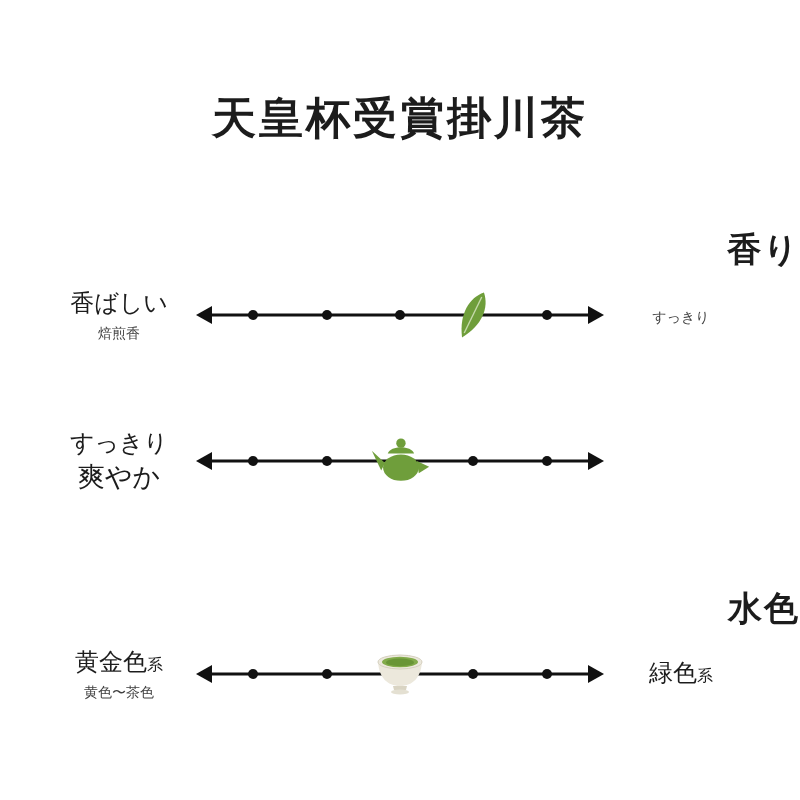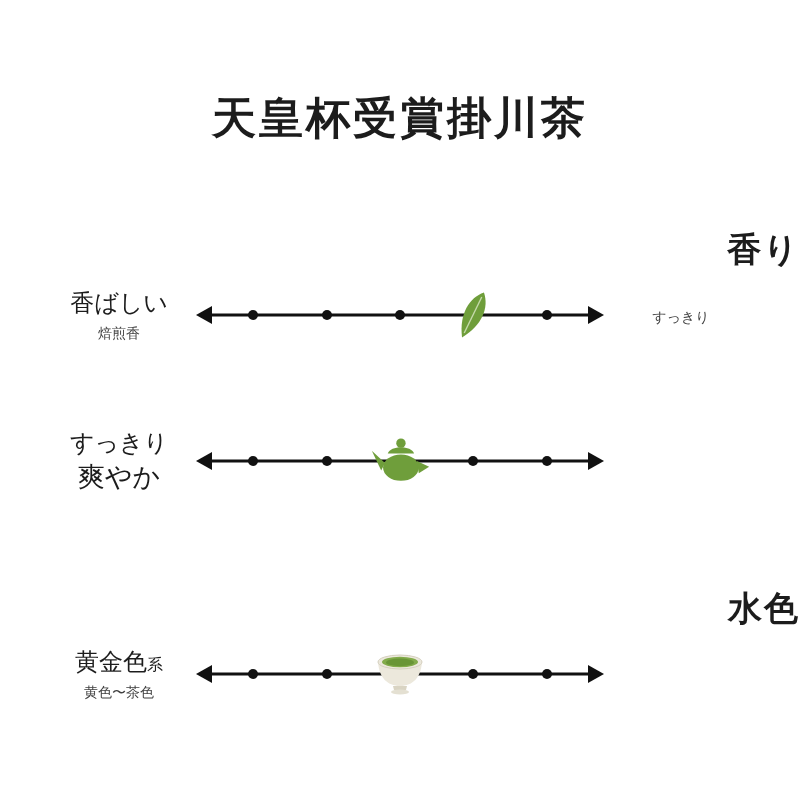--- a/index.html
+++ b/index.html
@@ -158,18 +158,19 @@
             <path d="M7 12 C8 27 16 36 29 36 C42 36 50 27 51 12 Z" fill="#ece8dc"></path>
             <path d="M22 36 L23 40 Q29 41.5 35 40 L36 36 Z" fill="#d9d4c3"></path>
             <ellipse cx="29" cy="42" rx="9" ry="2.6" fill="#e4e0d2"></ellipse>
             <ellipse cx="29" cy="12" rx="22" ry="7" fill="#ece8dc" stroke="#d5d0bf" stroke-width="1"></ellipse>
             <ellipse cx="29" cy="12" rx="18" ry="5.2" fill="#82ab4a"></ellipse>
             <ellipse cx="29" cy="12.4" rx="14" ry="3.8" fill="#699536"></ellipse>
           </svg>
         </div>
       </div>
       <div class="side">
+        <div class="side-label"><span>緑色</span><span class="suffix">系</span></div>
 
       </div>
     </div>
   </section>
 
 </div>
 
 </body></html>

